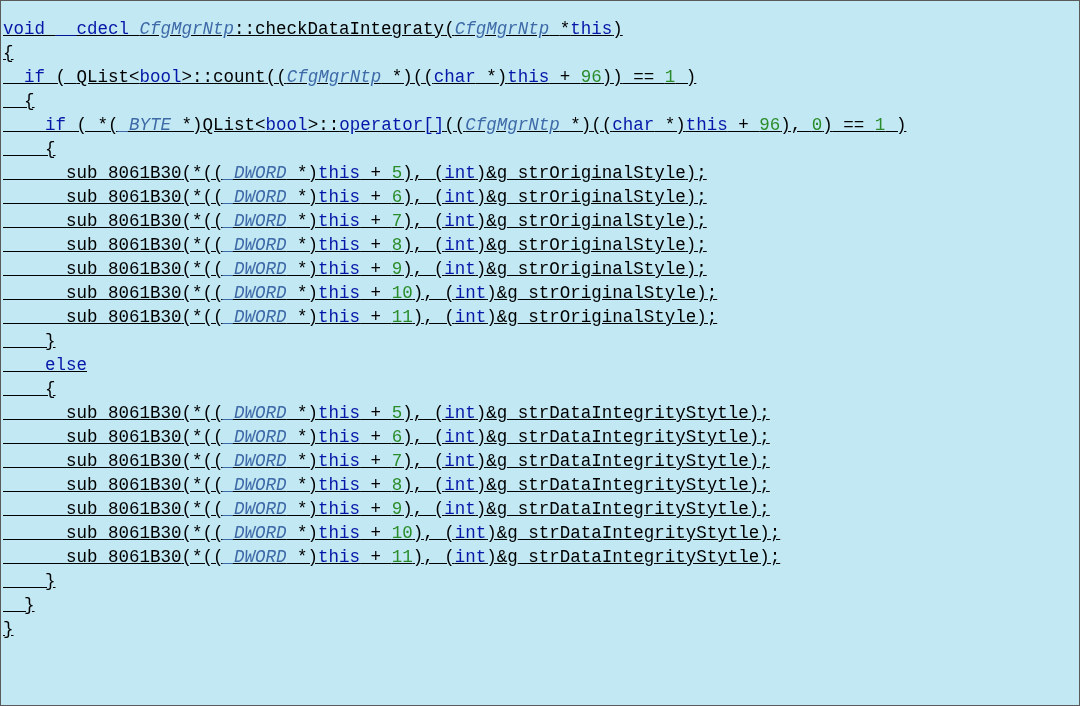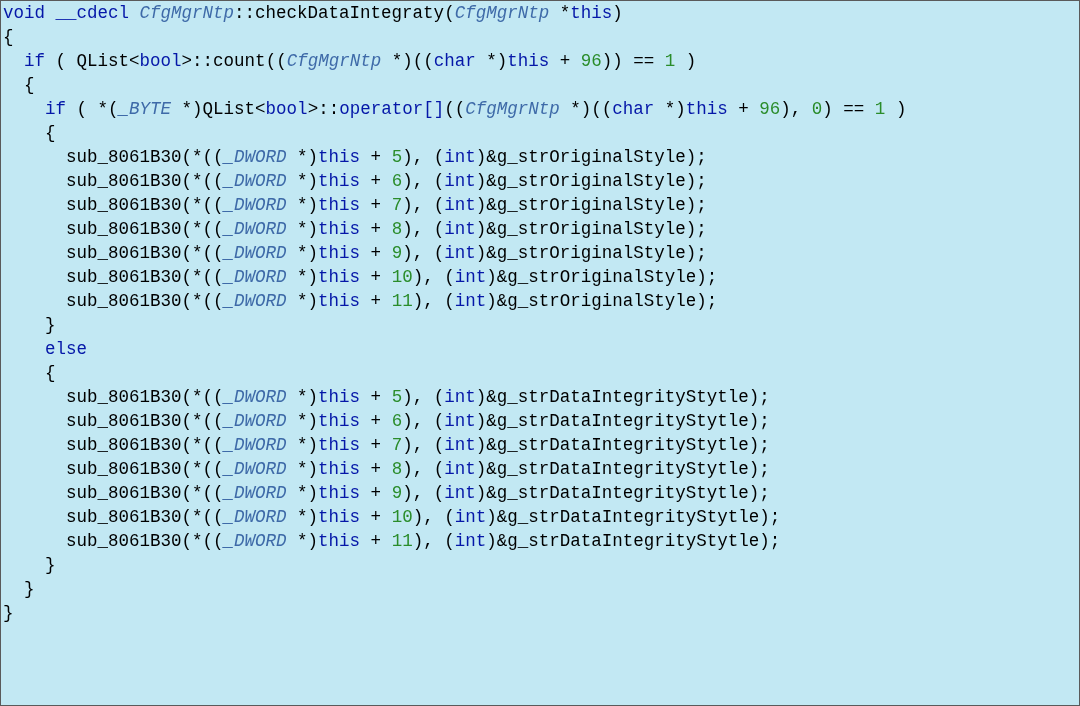--- a/index.html
+++ b/index.html
@@ -12,22 +12,23 @@
     background: #c2e8f3;
     font-family: Consolas, "Courier New", monospace;
     font-size: 17.5px;
     line-height: 24px;
     border: 1px solid #5a5a5a;
     box-sizing: border-box;
     color: #000;
     overflow: hidden;
   }
   .code-area {
-    padding: 0 2px;
+    padding: 16px 2px;
     white-space: pre;
+    text-decoration: underline;
   }
   .kw   { color: #0517a8; font-weight: 500; }   
   .kw2  { color: #0517a8; }                     
   .type { color: #3e6aa8; font-style: italic; }                     
   .punct{ color: #000; }
   .num  { color: #2a8c2a; }
   .id   { color: #000; }
 </style>
 </head>
 <body>

